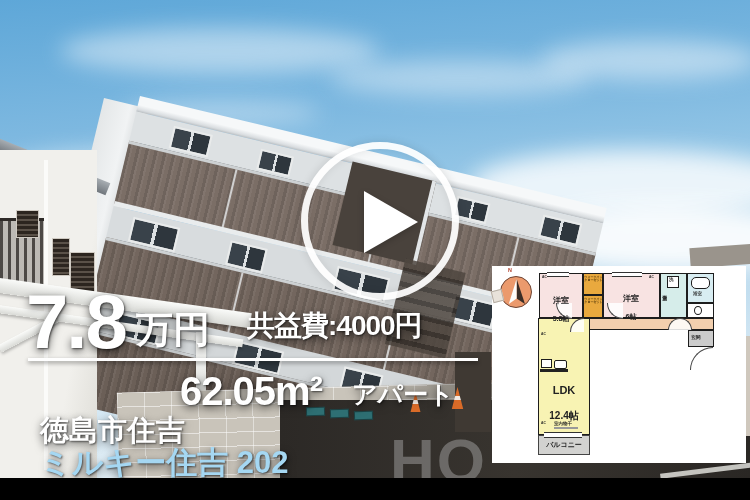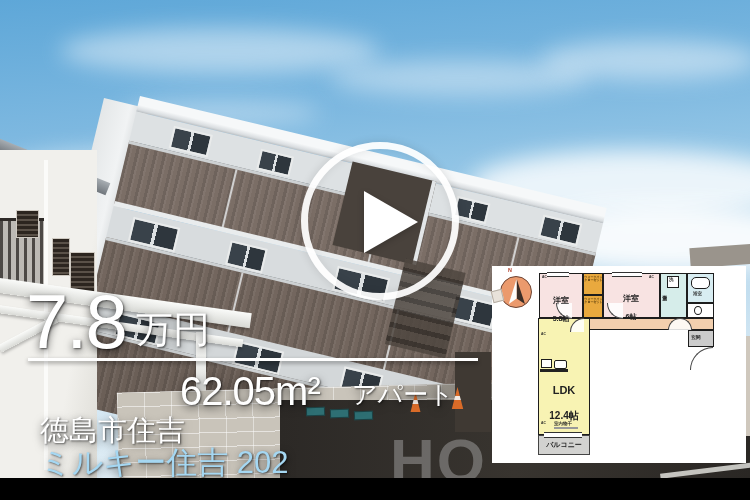--- a/index.html
+++ b/index.html
@@ -94,21 +94,21 @@
   .compass{position:absolute;left:8px;top:10px;width:30px;height:30px;border-radius:50%;
            background:#eb9a6d;border:1.5px solid #6d4434;}
   .needle-d{position:absolute;left:0;top:0;width:100%;height:100%;
             clip-path:polygon(52% 6%,80% 90%,52% 72%);background:#3a2d26;}
   .needle-w{position:absolute;left:0;top:0;width:100%;height:100%;
             clip-path:polygon(52% 6%,26% 90%,52% 72%);background:#fdfdfb;}
   .sketch{position:absolute;left:0px;top:24px;width:9px;height:10px;background:#e8e2da;
           border:1px solid #b5ada3;transform:rotate(-14deg);}
 
   
-  .ovl{position:absolute;z-index:10;color:#fff;font-weight:400;line-height:1;
+  .ovl{position:absolute;z-index:10;color:#fff;font-weight:700;line-height:1;
        text-shadow:0 3px 8px rgba(0,0,0,.6),1px 1px 2px rgba(0,0,0,.55);white-space:nowrap;}
   .price{left:26px;top:284px;font-size:76px;letter-spacing:-2px;}
   .priceunit{left:136px;top:311px;font-size:37px;}
   .fee{left:247px;top:312px;font-size:28px;letter-spacing:-1px;}
   .divider{position:absolute;left:28px;top:358px;width:450px;height:3px;background:#fff;z-index:10;
            box-shadow:0 2px 4px rgba(0,0,0,.4);}
   .layout{left:42px;top:371px;font-size:40px;}
   .area{left:180px;top:371px;font-size:40px;letter-spacing:-1px;}
   .btype{left:352px;top:382px;font-size:25px;}
   .addr{left:40px;top:416px;font-size:29px;}
@@ -261,20 +261,21 @@
     <div class="abs" style="left:62px;top:161px;width:24px;height:1.5px;background:#999;"></div>
     <div class="plabel t7" style="left:50px;top:175px;width:44px;">バルコニー</div>
     <div class="micro" style="left:50px;top:9px;transform:scale(.55);">AC</div>
     <div class="micro" style="left:157px;top:9px;transform:scale(.55);">AC</div>
     <div class="micro" style="left:49px;top:155px;transform:scale(.55);">AC</div>
     <div class="micro" style="left:49px;top:66px;transform:scale(.55);">AC</div>
   </div>
 
   <div class="ovl price">7.8</div>
   <div class="ovl priceunit">万円</div>
+  <div class="ovl fee">共益費:4000円</div>
   <div class="divider"></div>
   <div class="ovl area">62.05m²</div>
   <div class="ovl addr">徳島市住吉</div>
   <div class="ovl btype">アパート</div>
   <div class="ovl pname" style="color:#a5d7f2;">ミルキー住吉 202</div>
 
   <div class="bottombar"></div>
 </div>
 
 </body></html>

